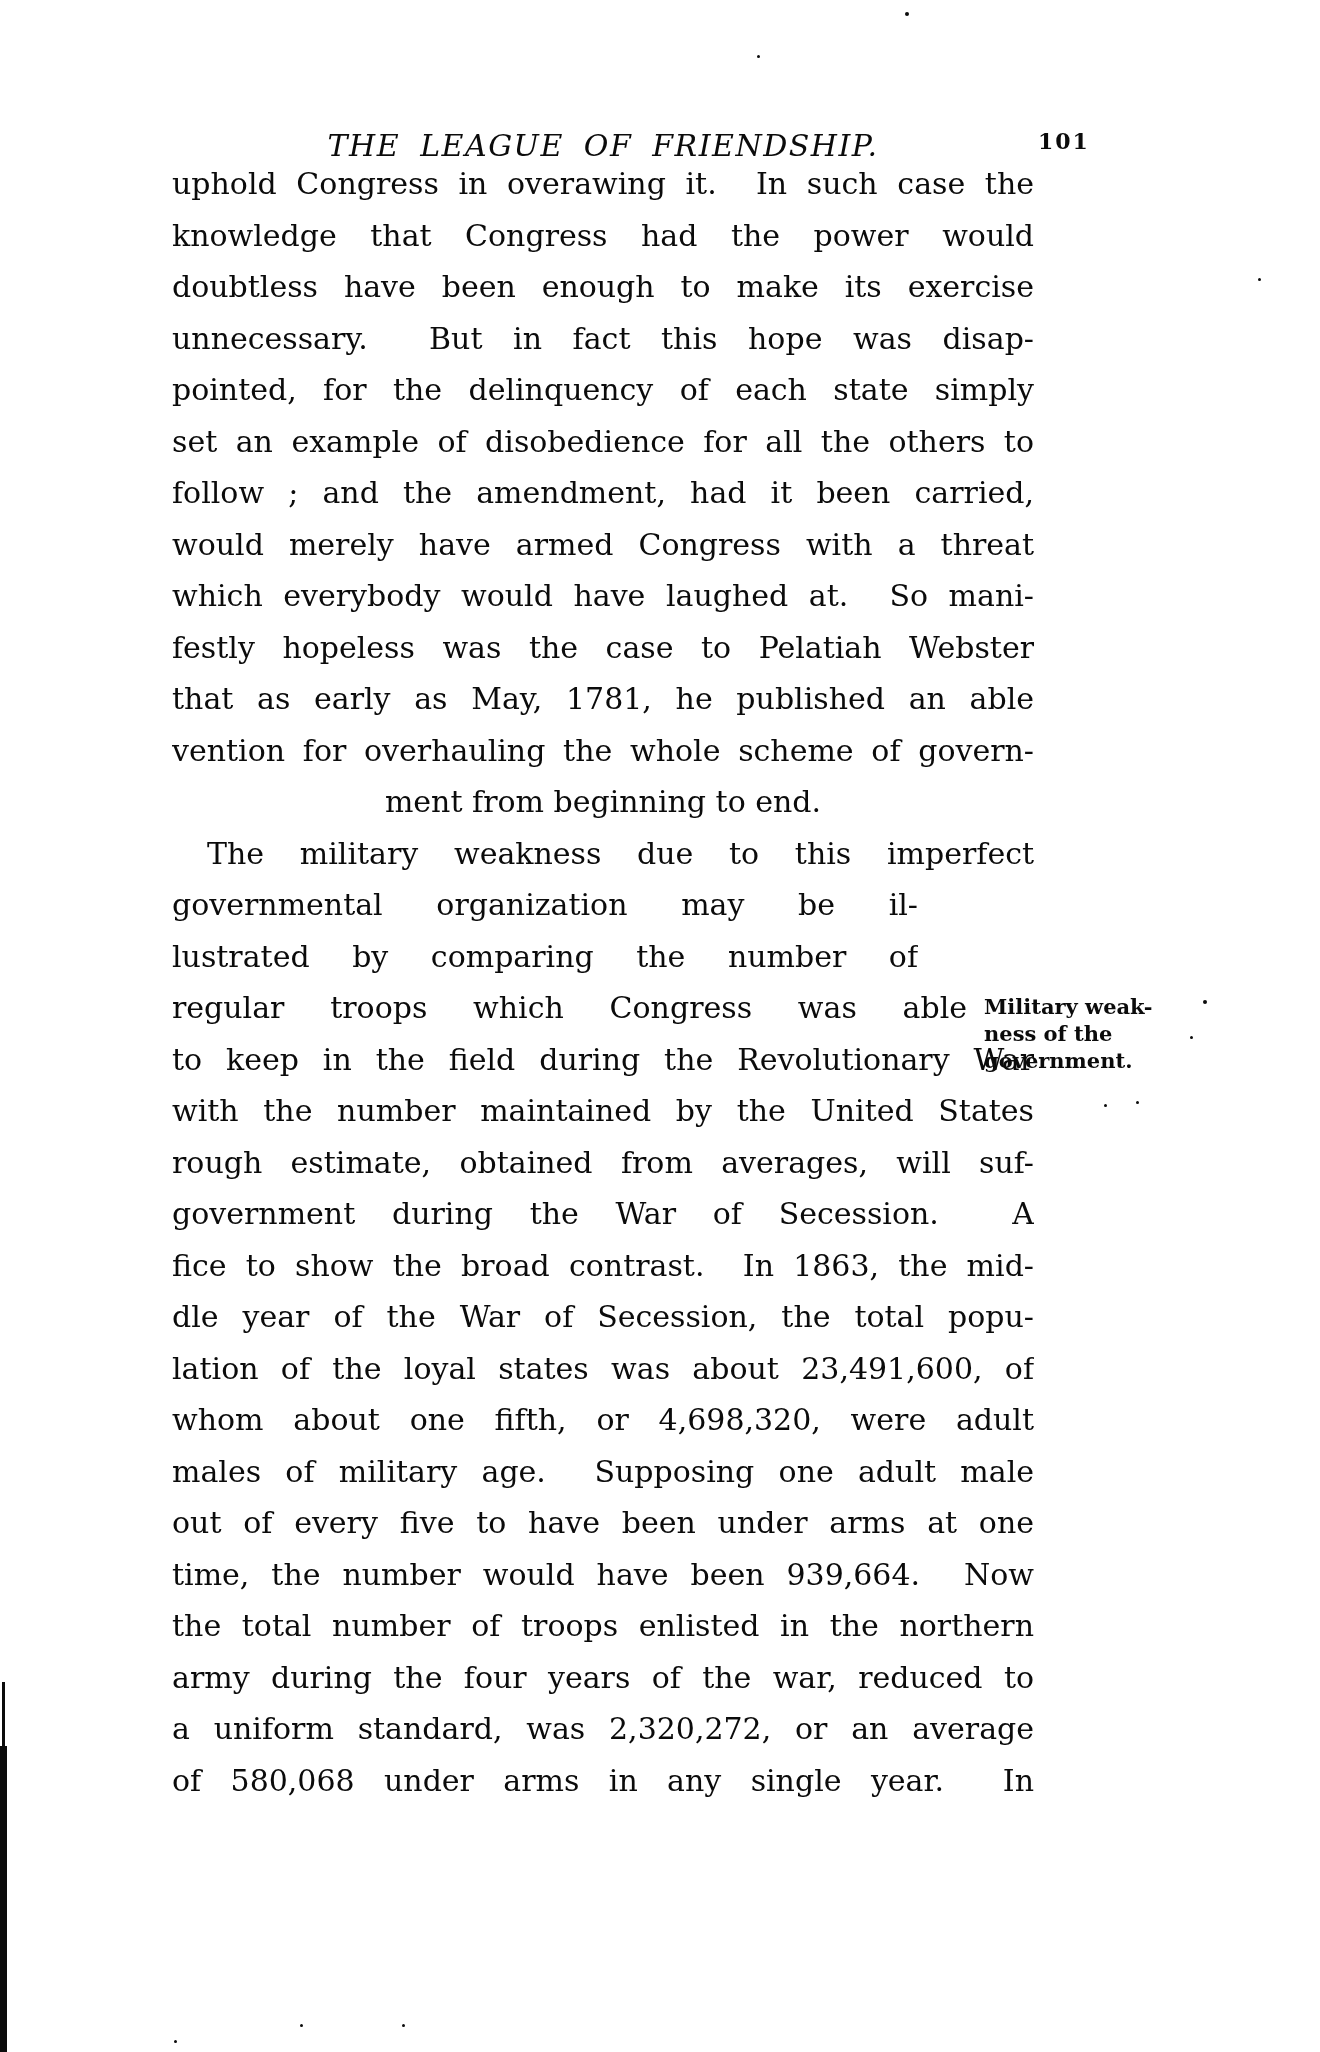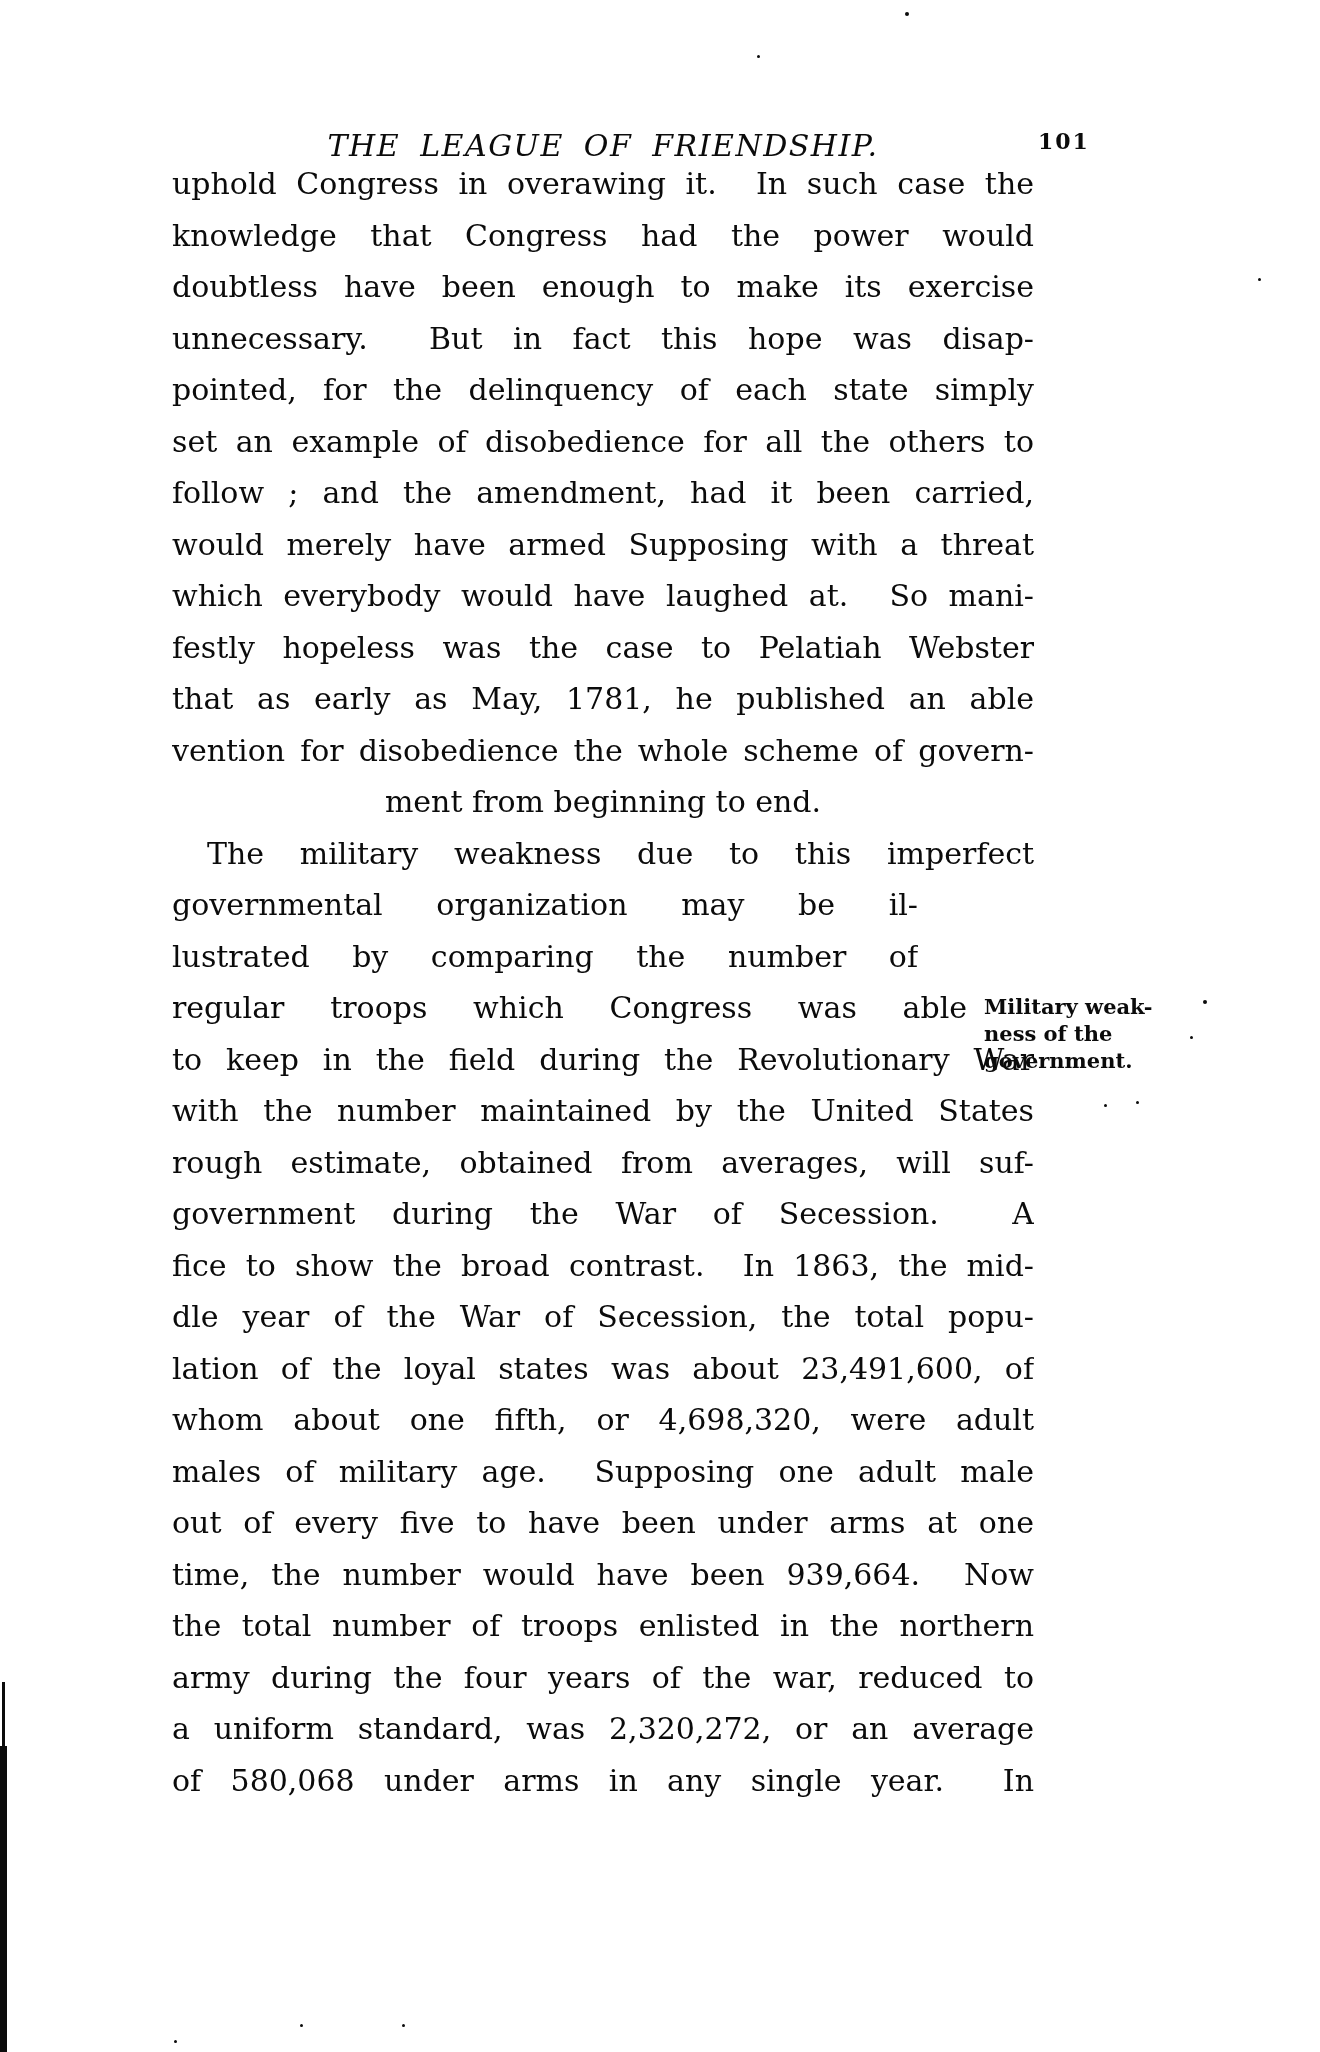--- a/index.html
+++ b/index.html
@@ -57,25 +57,25 @@
   <div class="page-number">101</div>
 
   <div class="body-block">
     <div class="line just">uphold Congress in overawing it.&nbsp; In such case the</div>
     <div class="line just">knowledge that Congress had the power would</div>
     <div class="line just">doubtless have been enough to make its exercise</div>
     <div class="line just">unnecessary.&nbsp; But in fact this hope was disap-</div>
     <div class="line just">pointed, for the delinquency of each state simply</div>
     <div class="line just">set an example of disobedience for all the others to</div>
     <div class="line just">follow ; and the amendment, had it been carried,</div>
-    <div class="line just">would merely have armed Supposing with a threat</div>
+    <div class="line just">would merely have armed Congress with a threat</div>
     <div class="line just">which everybody would have laughed at.&nbsp; So mani-</div>
     <div class="line just">festly hopeless was the case to Pelatiah Webster</div>
     <div class="line just">that as early as May, 1781, he published an able</div>
-    <div class="line just">vention for disobedience the whole scheme of govern-</div>
+    <div class="line just">vention for overhauling the whole scheme of govern-</div>
     <div class="line plain">ment from beginning to end.</div>
     <div class="line just indent">The military weakness due to this imperfect</div>
     <div class="line just w746">governmental organization may be il-</div>
     <div class="line just w746">lustrated by comparing the number of</div>
     <div class="line just w795">regular troops which Congress was able</div>
     <div class="line just">to keep in the field during the Revolutionary War</div>
     <div class="line just">with the number maintained by the United States</div>
     <div class="line just">rough estimate, obtained from averages, will suf-</div>
     <div class="line just">government during the War of Secession.&nbsp; A</div>
     <div class="line just">fice to show the broad contrast.&nbsp; In 1863, the mid-</div>

